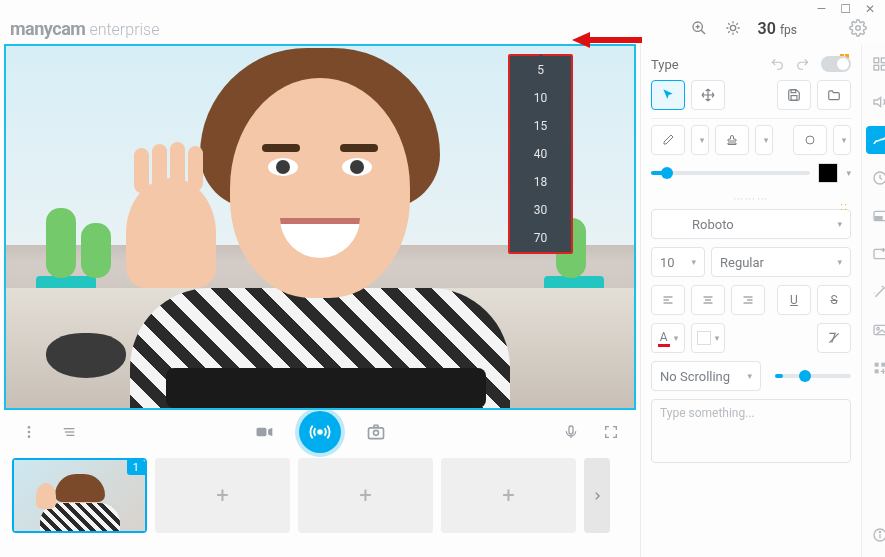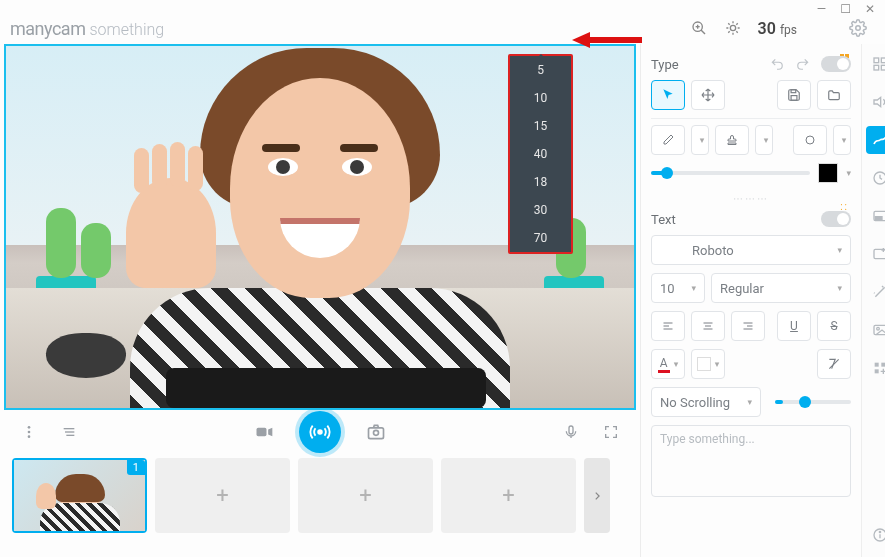--- a/index.html
+++ b/index.html
@@ -1,21 +1,21 @@
 <!DOCTYPE html>
 <html><head>
 <meta charset="utf-8">
 <style>
 * { box-sizing: border-box; margin: 0; padding: 0; font-family: -apple-system, "Segoe UI", Roboto, Arial, sans-serif; }
 body { width: 885px; height: 557px; background: #fdfdfd; overflow: hidden; position: relative; }
 .titlebar { height: 12px; display: flex; justify-content: flex-end; padding: 2px 10px 0 0; gap: 14px; color: #8a8a8a; font-size: 12px; }
 .titlebar span { cursor: pointer; }
 .topbar { height: 32px; display: flex; align-items: center; padding: 0 10px; }
 .brand { display: flex; align-items: baseline; gap: 4px; }
-.brand .b1 { font-size: 18px; color: #9aa0a6; font-weight: 400; letter-spacing: -0.5px; }
+.brand .b1 { font-size: 18px; color: #9aa0a6; font-weight: 700; letter-spacing: -0.5px; }
 .brand .b2 { font-size: 16px; color: #b5bbc2; font-weight: 300; }
 .topbar .spacer { flex: 1; }
 .top-icn { width: 26px; height: 26px; display: flex; align-items: center; justify-content: center; color: #888; margin: 0 4px; cursor: pointer; }
 .fps { display: flex; align-items: baseline; gap: 4px; color: #666; margin: 0 8px; cursor: pointer; }
 .fps .num { font-weight: 600; color: #444; }
 .fps .lbl { font-size: 12px; }
 .top-right { display: flex; align-items: center; gap: 8px; margin-left: 40px; }
 .user-chip { display: flex; align-items: center; gap: 8px; color: #8a8f95; font-size: 13px; }
 .avatar-bub { width: 20px; height: 20px; border-radius: 50%; border: 2px solid #a4e2c4; display: flex; align-items: center; justify-content: center; }
 .avatar-bub svg { width: 12px; height: 12px; }
@@ -81,39 +81,39 @@
 .toggle { width:30px; height:16px; border-radius:8px; background:#d7dadd; position:relative; }
 .toggle::after{content:"";position:absolute;top:2px;right:2px;width:12px;height:12px;background:#fff;border-radius:50%;}
 .slider { display:flex; align-items:center; gap:8px; margin:6px 0 10px; }
 .slider .track{flex:1;height:4px;background:#e4e7ea;border-radius:2px;position:relative;}
 .slider .track::before{content:"";position:absolute;left:0;top:0;height:100%;width:10%;background:#00aeef;border-radius:2px;}
 .slider .knob{position:absolute;left:10%;top:50%;transform:translate(-50%,-50%);width:12px;height:12px;background:#00aeef;border-radius:50%;}
 .swatch{width:20px;height:20px;border:1px solid #ddd;display:inline-block;}
 .drag-grip{height:6px;display:flex;justify-content:center;color:#d6d9dc;font-size:10px;letter-spacing:2px;margin:2px 0;}
 .drag-grip.accent { color:#f5a623; justify-content:flex-end; padding-right:2px;}
 .select { height:30px; border:1px solid #e1e4e8; border-radius:4px; background:#fff; display:flex; align-items:center; padding:0 8px; color:#7a7f85; cursor:pointer; justify-content:space-between; }
-.textarea { border:1px solid #e1e4e8; border-radius:4px; height:72px; padding:6px 8px; color:#b7bcc1; font-size:12px; }
+.textarea { border:1px solid #e1e4e8; border-radius:4px; height:64px; padding:6px 8px; color:#b7bcc1; font-size:12px; }
 .sep { height:1px; background:#eceef0; margin:6px 0; }
 svg { display:block; }
 .tiny-grid{position:absolute;top:2px;right:2px;display:grid;grid-template-columns:repeat(2,4px);gap:1px;}
 .tiny-grid span{width:4px;height:4px;background:#f5a623;}
 </style>
 </head>
 <body>
 
 <div class="titlebar">
   <span>—</span>
   <span>☐</span>
   <span>✕</span>
 </div>
 
 <div class="topbar">
   <div class="brand">
     <span class="b1">manycam</span>
-    <span class="b2">something</span>
+    <span class="b2">enterprise</span>
   </div>
   <div class="spacer"></div>
   <div class="top-icn">
     <svg width="16" height="16" viewBox="0 0 24 24" fill="none" stroke="currentColor" stroke-width="2">
         <circle cx="10" cy="10" r="7"></circle>
         <line x1="15" y1="15" x2="21" y2="21"></line>
         <line x1="10" y1="7" x2="10" y2="13"></line>
         <line x1="7" y1="10" x2="13" y2="10"></line>
       </svg>
   </div>
@@ -333,24 +333,20 @@
         <div class="track">
             <div class="knob"></div>
           </div>
         <span class="swatch" style="background:#000"></span>
         <span style="font-size:9px;color:#aaa">▾</span>
       </div>
 
       <div class="drag-grip">⋯⋯⋯</div>
       <div class="drag-grip accent">::</div>
 
-      <div class="sec-head">
-        <span>Text</span>
-        <span class="toggle"></span>
-      </div>
       <div class="select" style="margin-bottom:8px;padding-left:40px;">
         <span>Roboto</span>
           <span class="car" style="font-size:9px;color:#aaa">▾</span>
       </div>
       <div class="toolrow">
         <div class="select" style="width:54px;">
           <span>10</span>
             <span style="font-size:9px;color:#aaa">▾</span>
         </div>
         <div class="select wide" style="flex:1;justify-content:space-between;">

